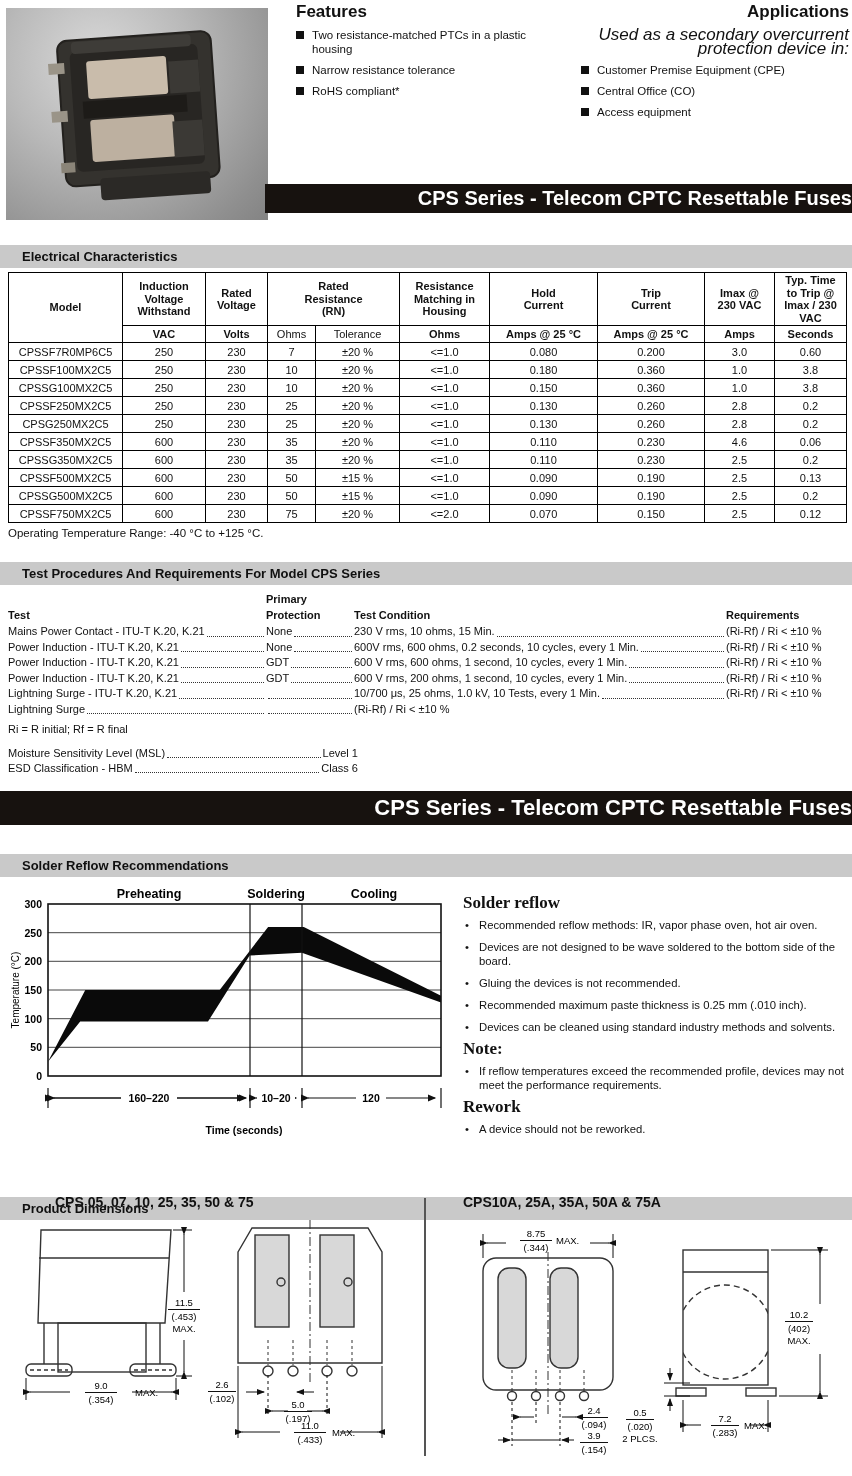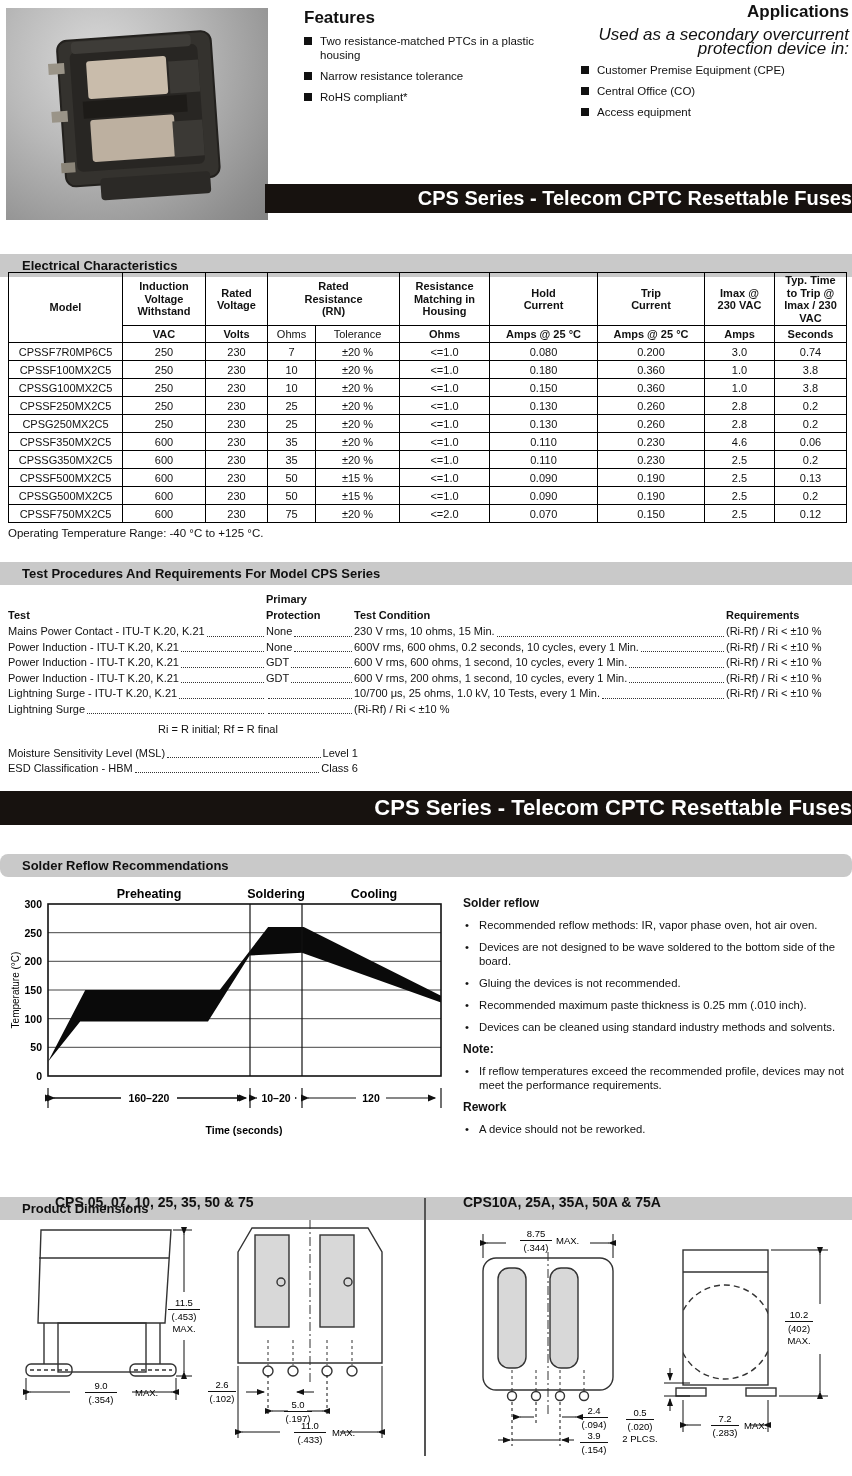--- a/index.html
+++ b/index.html
@@ -37,21 +37,21 @@
   .tp-test{width:258px;}
   .tp-prot{width:88px;}
   .tp-cond{flex:1;}
   .tp-req{width:120px;white-space:nowrap;}
   .lead{flex:1;border-bottom:1.6px dotted #333;margin:0 2px 3px 2px;min-width:4px;}
   .pre{white-space:pre-line;}
   .fnote{font-size:11px;line-height:15px;}
   .fnrow{display:flex;width:350px;align-items:flex-end;}
   
   .sn{font-size:11.3px;line-height:14px;}
-  .sn h4{font-size:12px;margin:0 0 8px 0;}
+  .sn h4{font-size:17px;margin:0 0 8px 0;font-family:Liberation Serif, serif;}
   .sn ul{list-style:none;margin:0 0 6px 0;padding:0;}
   .sn li{display:flex;margin:0 0 8px 0;}
   .dot{width:14px;flex:none;padding-left:2px;}
   .dimtitle{font-size:14px;font-weight:bold;}
   .vdiv{background:#555;}
   svg text{font-family:"Liberation Sans","DejaVu Sans",sans-serif;}
 </style>
 </head>
 <body>
 
@@ -69,21 +69,21 @@
         <rect x="78" y="90" width="104" height="17" fill="#1d1b18"></rect>
         <rect x="84" y="109" width="84" height="42" rx="3" fill="#bdb0a0"></rect>
         <rect x="166" y="56" width="30" height="32" fill="#3b3935"></rect>
         <rect x="166" y="116" width="30" height="36" fill="#3b3935"></rect>
         <rect x="70" y="30" width="120" height="12" rx="4" fill="#3e3c38"></rect>
         <rect x="90" y="168" width="110" height="22" rx="4" fill="#2b2926"></rect>
       </g>
     </svg>
   </div>
 
-  <div class="abs" style="left:296px;top:8px;width:258px;margin-left:8px;">
+  <div class="abs" style="left:296px;top:2px;width:258px;">
     <h3 class="colhead">Features</h3>
     <ul class="blist">
 
         <li>
           <span class="sq"></span>
           <span>Two resistance-matched PTCs in a plastic housing</span>
         </li>
 
         <li>
           <span class="sq"></span>
@@ -116,21 +116,21 @@
           <span class="sq"></span>
           <span>Access equipment</span>
         </li>
       </ul>
   </div>
 
   <div class="abs banner banner1">
     <span>CPS Series - Telecom CPTC Resettable Fuses</span>
   </div>
 
-  <div class="abs secbar" style="top:254px;">
+  <div class="abs secbar" style="top:245px;">
     <span>Electrical Characteristics</span>
   </div>
 
   <div class="abs" style="left:8px;top:272px;">
     <table class="el">
       <colgroup>
         <col style="width:114px">
           <col style="width:83px">
           <col style="width:62px">
           <col style="width:48px">
@@ -183,21 +183,21 @@
           <tr>
             <td class="model">CPSSF7R0MP6C5</td>
             <td>250</td>
             <td>230</td>
             <td>7</td>
             <td>±20 %</td>
             <td>&lt;=1.0</td>
             <td>0.080</td>
             <td>0.200</td>
             <td>3.0</td>
-            <td>0.74</td>
+            <td>0.60</td>
           </tr>
 
           <tr>
             <td class="model">CPSSF100MX2C5</td>
             <td>250</td>
             <td>230</td>
             <td>10</td>
             <td>±20 %</td>
             <td>&lt;=1.0</td>
             <td>0.180</td>
@@ -416,39 +416,39 @@
           </span>
           <span class="tp-cell tp-prot">
             <span></span>
             <span class="lead"></span>
           </span>
           <span class="tp-req">(Ri-Rf) / Ri &lt; ±10 %</span>
         </div>
       </div>
   </div>
 
-  <div class="abs fnote" style="left:8px;top:722px;width:420px;text-align:center;">
+  <div class="abs fnote" style="left:8px;top:722px;width:420px;">
     <div style="margin-bottom:9px;">Ri = R initial; Rf = R final</div>
     <div class="fnrow">
       <span>Moisture Sensitivity Level (MSL)</span>
       <span class="lead"></span>
       <span>Level 1</span>
     </div>
     <div class="fnrow">
       <span>ESD Classification - HBM</span>
       <span class="lead"></span>
       <span>Class 6</span>
     </div>
   </div>
 
   <div class="abs banner banner2">
     <span>CPS Series - Telecom CPTC Resettable Fuses</span>
   </div>
 
-  <div class="abs secbar" style="top:854px;border-radius:8px;">
+  <div class="abs secbar" style="top:854px;">
     <span>Solder Reflow Recommendations</span>
   </div>
 
   <div class="abs" style="left:8px;top:886px;">
     <svg width="452" height="256" viewBox="0 0 452 256">
       <defs>
         <marker id="ah" markerWidth="8" markerHeight="8" refX="6" refY="3" orient="auto">
           <path d="M0,0 L7,3 L0,6 Z" fill="#111"></path>
         </marker>
       </defs>

